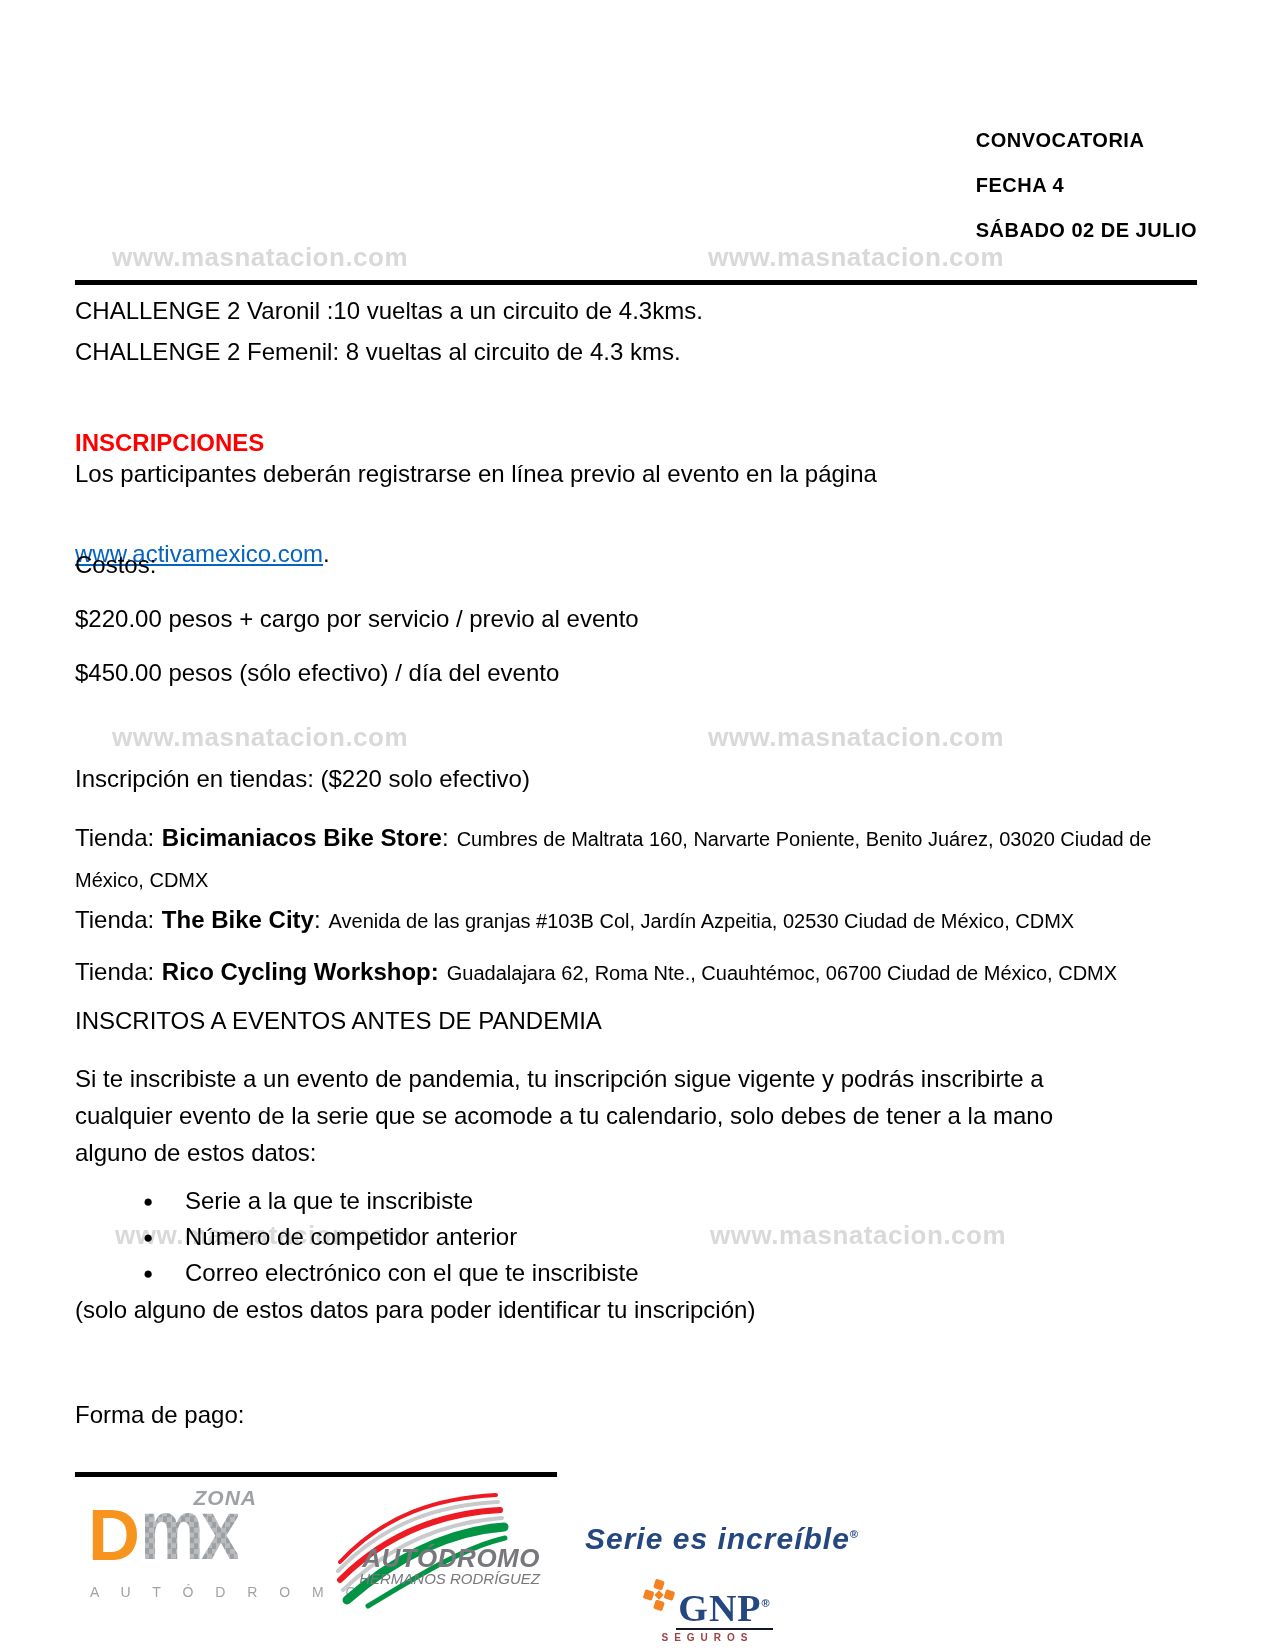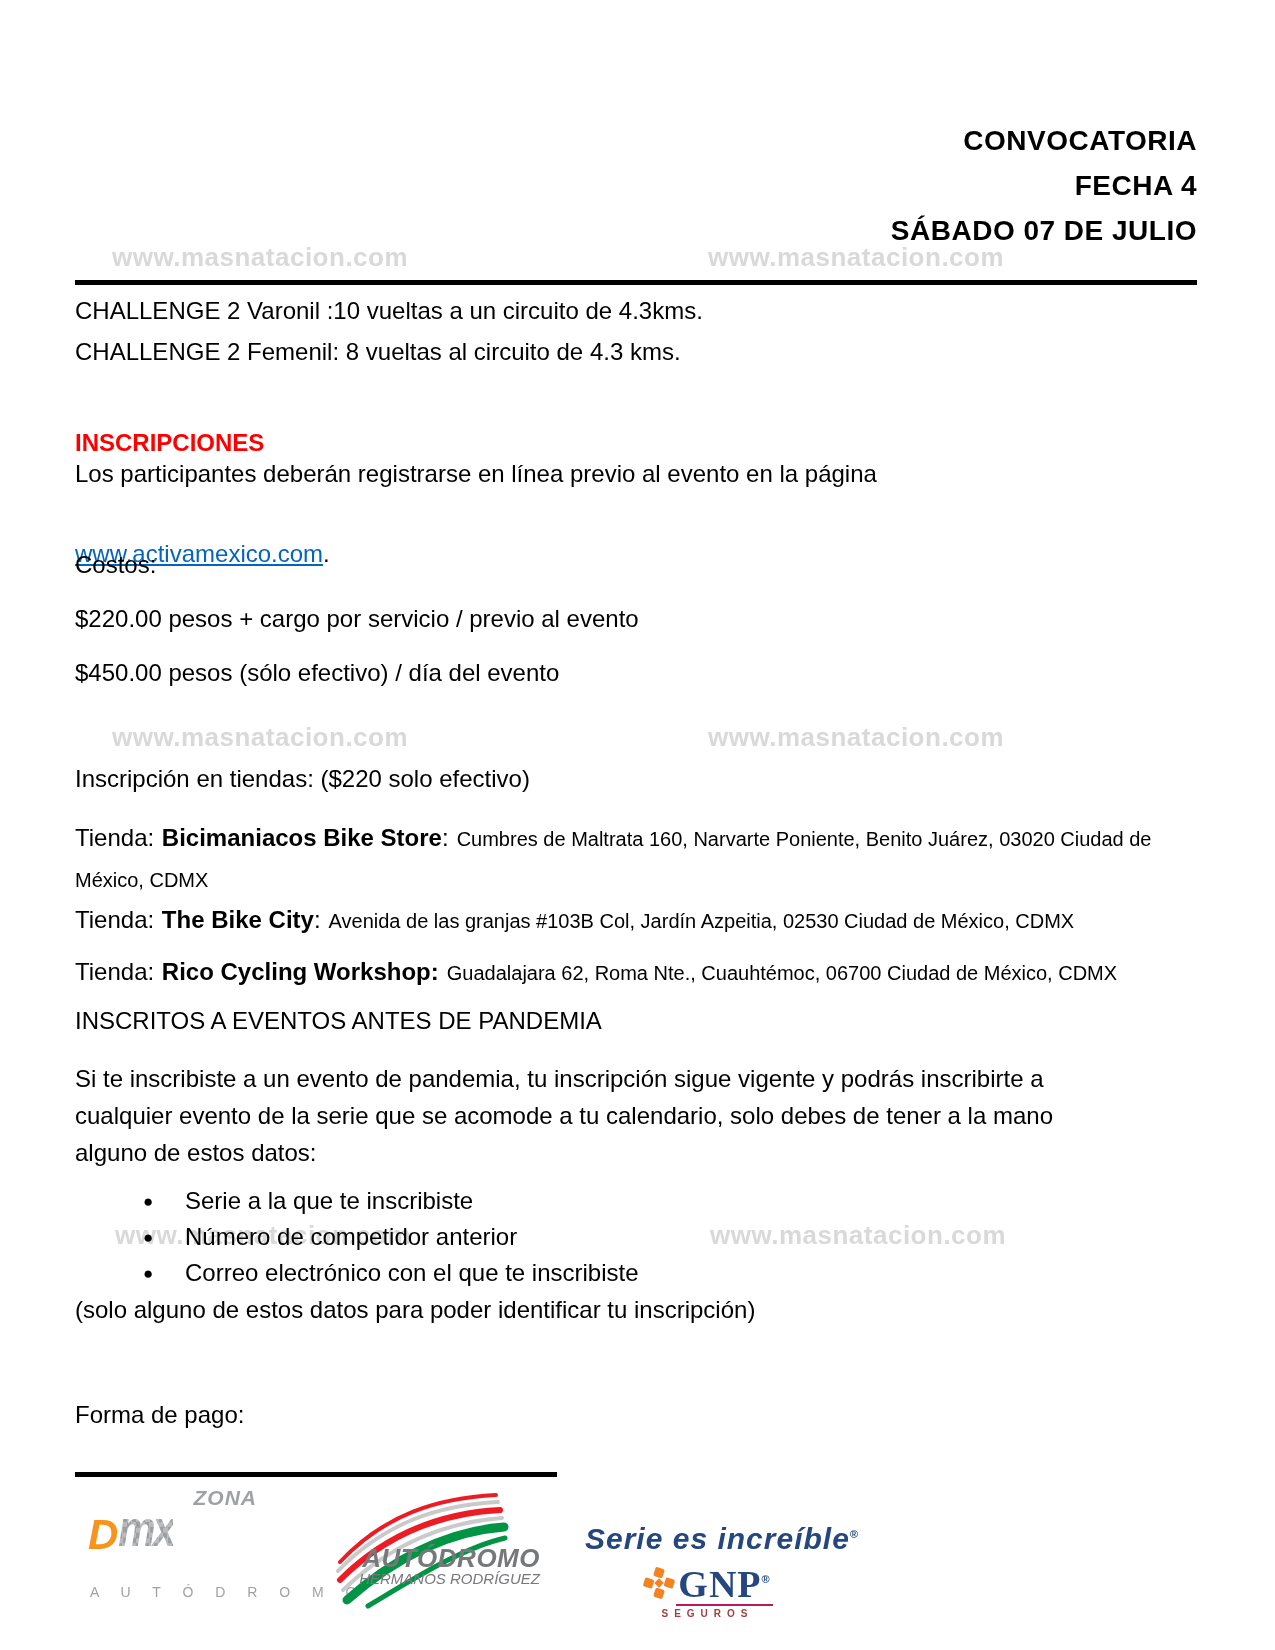--- a/index.html
+++ b/index.html
@@ -4,22 +4,22 @@
 <style>
   html,body{margin:0;padding:0;background:#888;}
   .page{
     position:relative;width:1275px;height:1650px;margin:0 auto;
     background:#ffffff;overflow:hidden;
     font-family:"Liberation Sans",sans-serif;color:#000;
   }
   .abs{position:absolute;}
   
   .header-block{
-    top:118px;right:78px;text-align:right;
-    font-size:28px;font-weight:bold;line-height:45px;letter-spacing:.5px;
+    top:118px;right:78px;text-align:left;
+    font-size:20px;font-weight:bold;line-height:45px;letter-spacing:.5px;
   }
   
   .wm{
     font-size:26px;font-weight:600;letter-spacing:.5px;color:#d9d9d9;
     text-shadow:0 1px 0 #ffffff;z-index:0;white-space:nowrap;margin-top:6px;
   }
   .wm.r1a{top:236px;left:112px;} .wm.r1b{top:236px;left:708px;}
   .wm.r2a{top:716px;left:112px;} .wm.r2b{top:716px;left:708px;}
   .wm.r3a{top:1214px;left:115px;} .wm.r3b{top:1214px;left:710px;}
   
@@ -45,59 +45,59 @@
   .inscritos-h{top:1006px;left:75px;}
   .pandemia-p{top:1060px;left:75px;font-size:24px;line-height:37px;z-index:1;}
   .bullet-row{left:143px;font-size:24px;line-height:30px;white-space:nowrap;z-index:1;}
   .b1{top:1186px;} .b2{top:1222px;} .b3{top:1258px;}
   .bullet-row .dot{display:inline-block;width:42px;font-size:17px;vertical-align:2px;}
   .note{top:1295px;left:75px;}
   .forma{top:1400px;left:75px;}
   
   .dmx{top:1488px;left:88px;width:175px;height:112px;z-index:1;}
   .dmx .zona{position:absolute;top:-2px;right:6px;font-size:21px;font-weight:bold;font-style:italic;color:#9fa2a5;letter-spacing:1px;}
-  .dmx .letters{position:absolute;top:14px;left:0;font-weight:bold;font-style:italic;font-size:42px;line-height:66px;white-space:nowrap;}
+  .dmx .letters{position:absolute;top:14px;left:0;font-weight:bold;font-size:72px;line-height:66px;white-space:nowrap;}
   .dmx .d{color:#f7941d;}
   .dmx .mx{
     display:inline-block;transform:scaleY(1.18);transform-origin:bottom;letter-spacing:-3px;
     background:repeating-conic-gradient(#b9bbbe 0% 25%, #9da0a3 0% 50%);
     background-size:9px 9px;-webkit-background-clip:text;background-clip:text;color:transparent;
   }
   .dmx .sub{position:absolute;bottom:0;left:2px;font-size:14px;letter-spacing:9px;color:#9fa2a5;white-space:nowrap;}
   
   .ahr{top:1486px;left:330px;width:210px;height:125px;z-index:1;}
   .ahr svg{position:absolute;top:0;left:0;}
   .ahr .t1{position:absolute;right:0;top:57px;font-size:26px;font-weight:bold;font-style:italic;color:#77787b;letter-spacing:.5px;white-space:nowrap;}
   .ahr .t2{position:absolute;right:0;top:84px;font-size:15px;font-style:italic;color:#77787b;white-space:nowrap;}
   
   .gnp{top:1522px;left:585px;width:245px;text-align:center;z-index:1;}
   .gnp .slogan{font-size:30px;font-weight:bold;font-style:italic;color:#24477f;letter-spacing:1px;white-space:nowrap;}
   .gnp .slogan sup{font-size:11px;}
   .gnp .brandrow{margin-top:4px;display:flex;align-items:center;justify-content:center;}
-  .gnp .brandbox{display:inline-block;border-bottom:2px solid #be185d;padding:0 2px 1px 2px;}
+  .gnp .brandbox{display:inline-block;border-bottom:2px solid #0f172a;padding:0 2px 1px 2px;margin-top:24px;}
   .gnp .brand{font-family:"Liberation Serif",serif;font-weight:bold;font-size:38px;line-height:38px;color:#24477f;letter-spacing:1px;}
   .gnp .brand sup{font-size:11px;font-family:"Liberation Sans",sans-serif;}
   .gnp .seguros{margin-top:2px;font-size:10px;letter-spacing:6px;color:#a04040;font-weight:bold;}
 </style>
 </head>
 <body>
 
 <div class="page">
 
   <span class="abs wm r1a">www.masnatacion.com</span>
   <span class="abs wm r1b">www.masnatacion.com</span>
   <span class="abs wm r2a">www.masnatacion.com</span>
   <span class="abs wm r2b">www.masnatacion.com</span>
   <span class="abs wm r3a">www.masnatacion.com</span>
   <span class="abs wm r3b">www.masnatacion.com</span>
 
   <div class="abs header-block">
     <div>CONVOCATORIA</div>
     <div>FECHA 4</div>
-    <div>SÁBADO 07 DE JULIO</div>
+    <div>SÁBADO 02 DE JULIO</div>
   </div>
 
   <div class="abs rule1"></div>
 
   <div class="abs bodytxt challenge1">CHALLENGE 2 Varonil :10 vueltas a un circuito de 4.3kms.</div>
   <div class="abs bodytxt challenge2">CHALLENGE 2 Femenil: 8 vueltas al circuito de 4.3 kms.</div>
 
   <div class="abs bodytxt inscripciones-h">INSCRIPCIONES</div>
   <div class="abs bodytxt participantes">Los participantes deberán registrarse en línea previo al evento en la página</div>
   <div class="abs bodytxt linkline">

